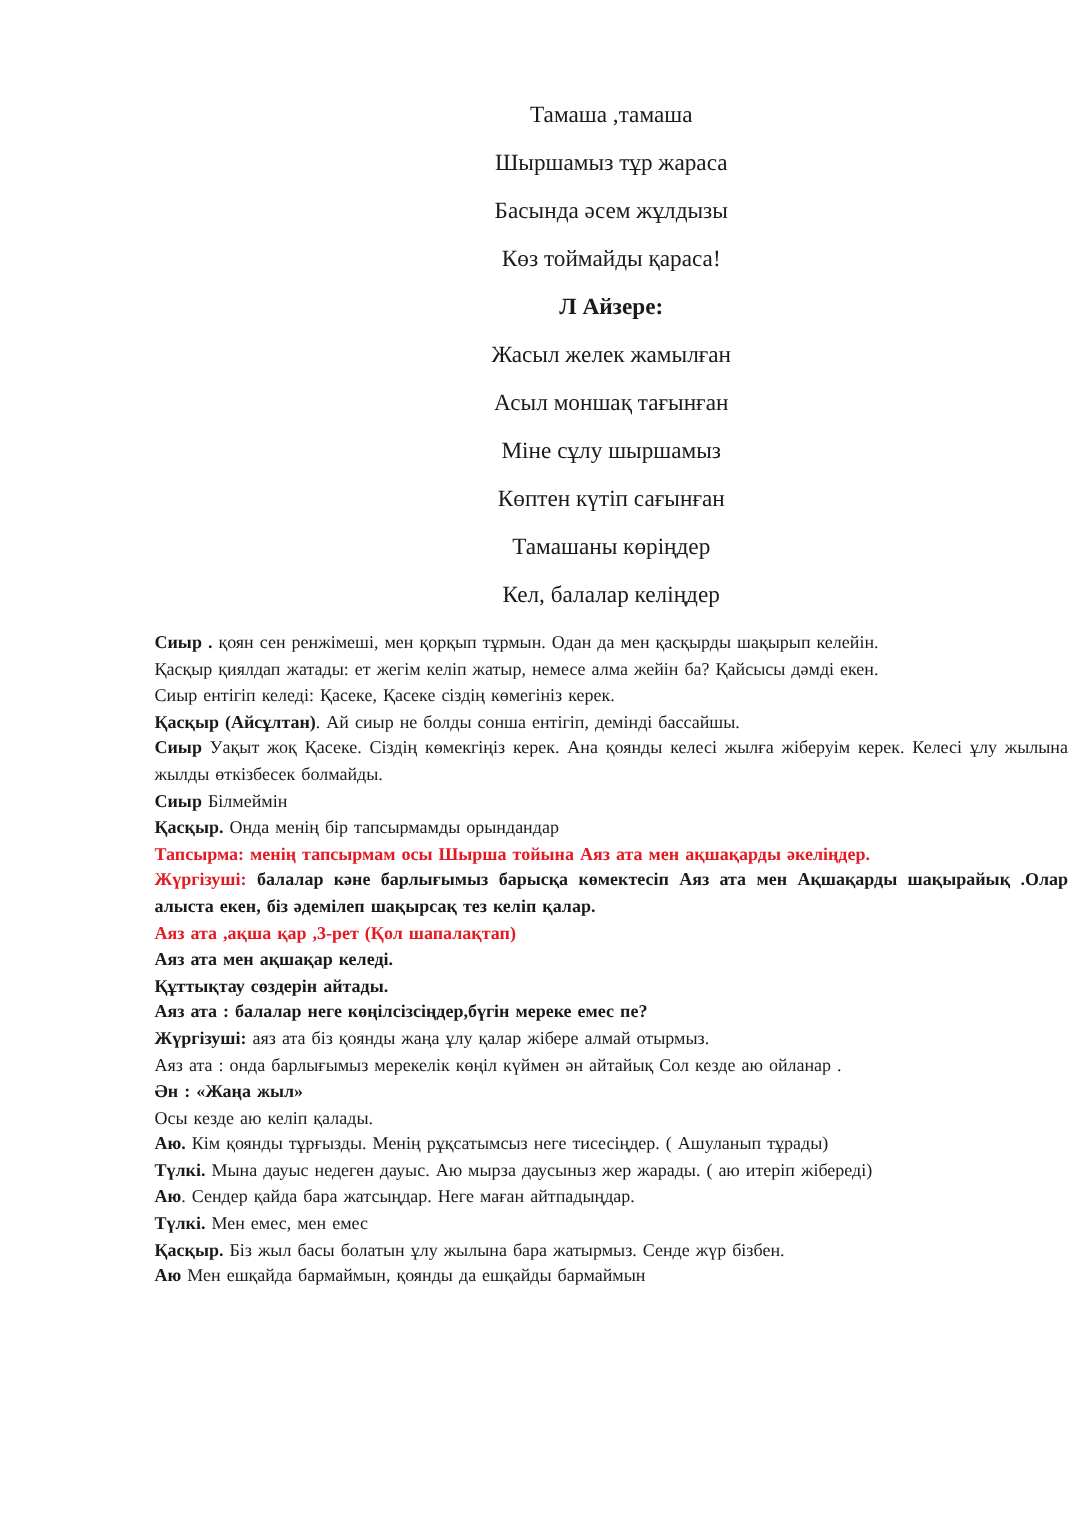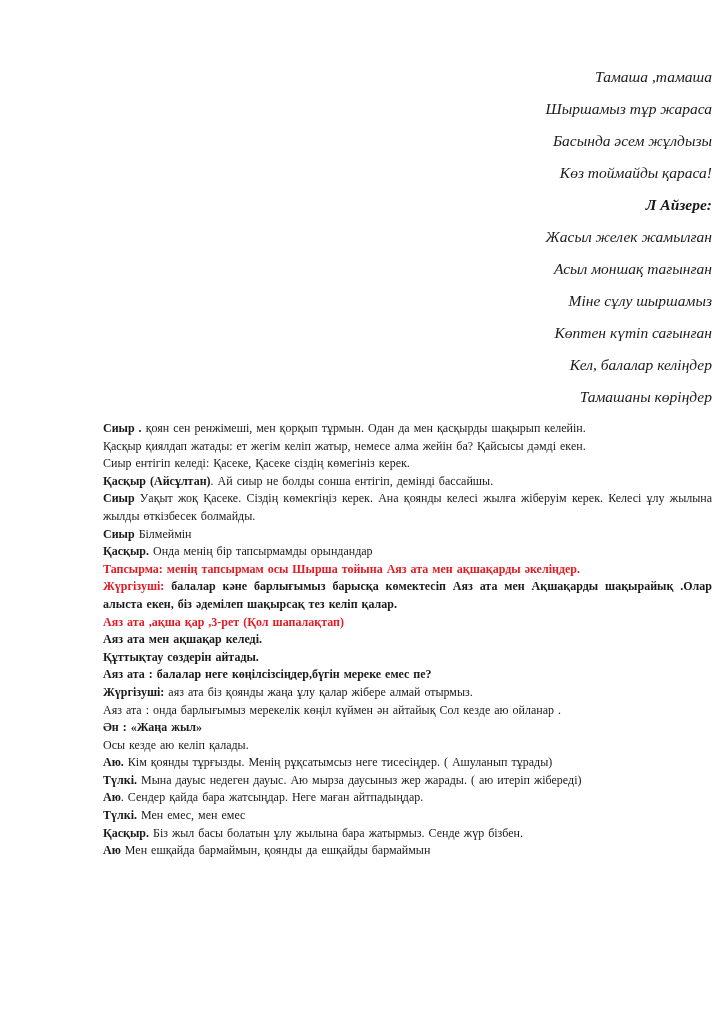--- a/index.html
+++ b/index.html
@@ -17,23 +17,22 @@
   .content {
     position: absolute;
     left: 103px;
     top: 68px;
     width: 609px;
   }
   .poem p {
     font-size: 15.5px;
     line-height: 17px;
     margin: 0 0 15px 0;
-    text-align: right;
+    text-align: center;
     white-space: pre-wrap;
-    font-style: italic;
   }
   .poem p.bold { font-weight: bold; }
   .dialogue { margin-top: 14px; }
   .dialogue p {
     font-size: 12px;
     line-height: 17.6px;
     margin: 0;
     text-align: justify;
     word-spacing: 1px;
   }
@@ -48,22 +47,22 @@
     <div class="poem">
         <p>Тамаша ,тамаша</p>
         <p>Шыршамыз тұр жараса</p>
         <p>Басында әсем жұлдызы</p>
         <p>Көз тоймайды қараса!</p>
         <p class="bold">Л Айзере:</p>
         <p>Жасыл желек жамылған</p>
         <p>Асыл моншақ тағынған</p>
         <p>Міне сұлу шыршамыз</p>
         <p>Көптен күтіп сағынған</p>
+        <p>Тамашаны көріңдер</p>
         <p>Кел, балалар келіңдер</p>
-        <p>Тамашаны көріңдер</p>
       </div>
     <div class="dialogue">
         <p><span class="seg-bold">Сиыр .</span><span> қоян  сен ренжімеші, мен қорқып тұрмын. Одан да мен қасқырды шақырып келейін.</span></p>
         <p><span>Қасқыр қиялдап жатады: ет жегім келіп жатыр, немесе алма жейін ба? Қайсысы дәмді екен.</span></p>
         <p><span>Сиыр ентігіп келеді: Қасеке, Қасеке сіздің көмегініз керек.</span></p>
         <p><span class="seg-bold">Қасқыр (Айсұлтан)</span><span>. Ай сиыр  не болды сонша ентігіп, демінді бассайшы.</span></p>
         <p><span class="seg-bold">Сиыр</span><span>  Уақыт жоқ Қасеке. Сіздің көмекгіңіз керек. Ана қоянды   келесі жылға жіберуім керек. Келесі ұлу жылына жылды өткізбесек болмайды.</span></p>
         <p><span class="seg-bold">Сиыр</span><span>  Білмеймін</span></p>
         <p><span class="seg-bold">Қасқыр.</span><span> Онда менің бір тапсырмамды орындандар</span></p>
         <p><span class="seg-bold seg-red">Тапсырма: менің тапсырмам осы Шырша тойына Аяз ата мен ақшақарды әкеліңдер.</span></p>

